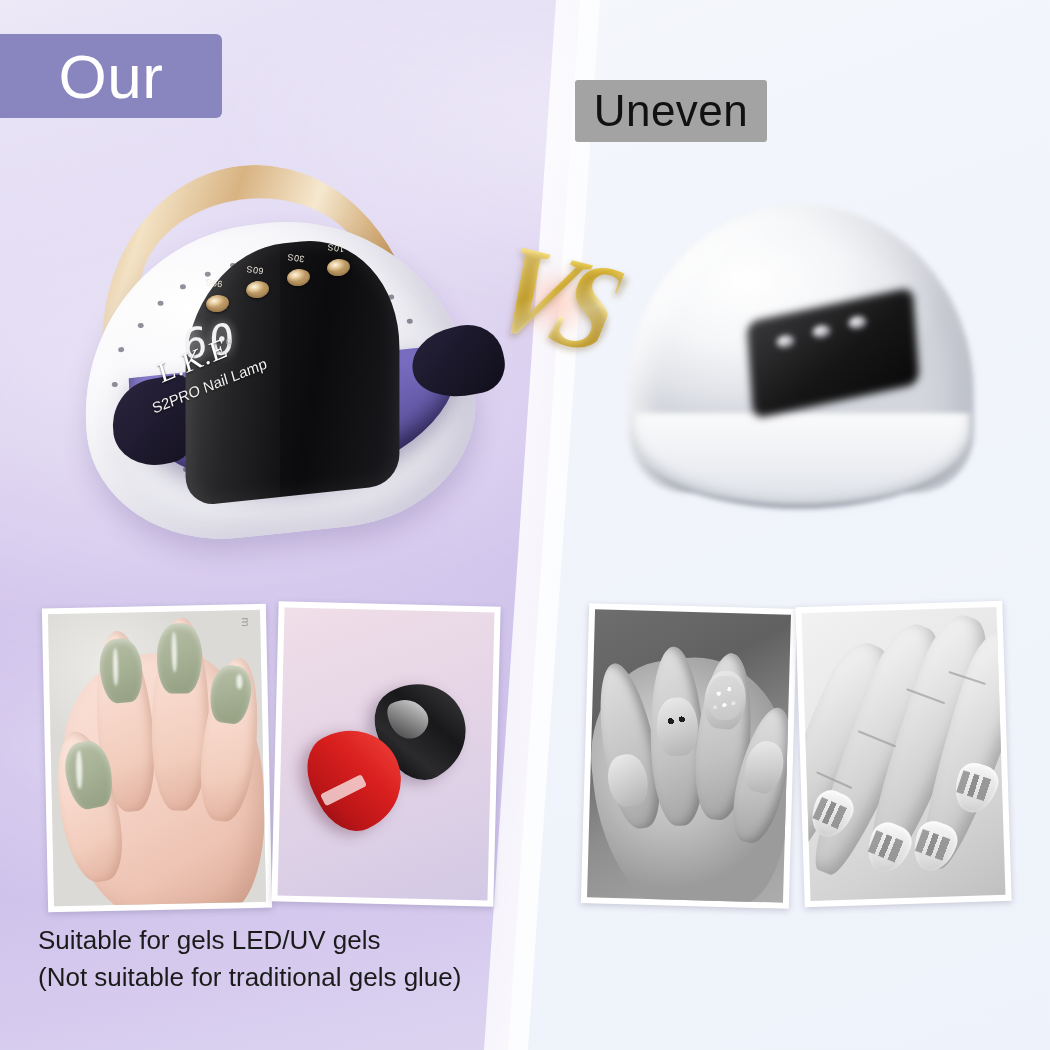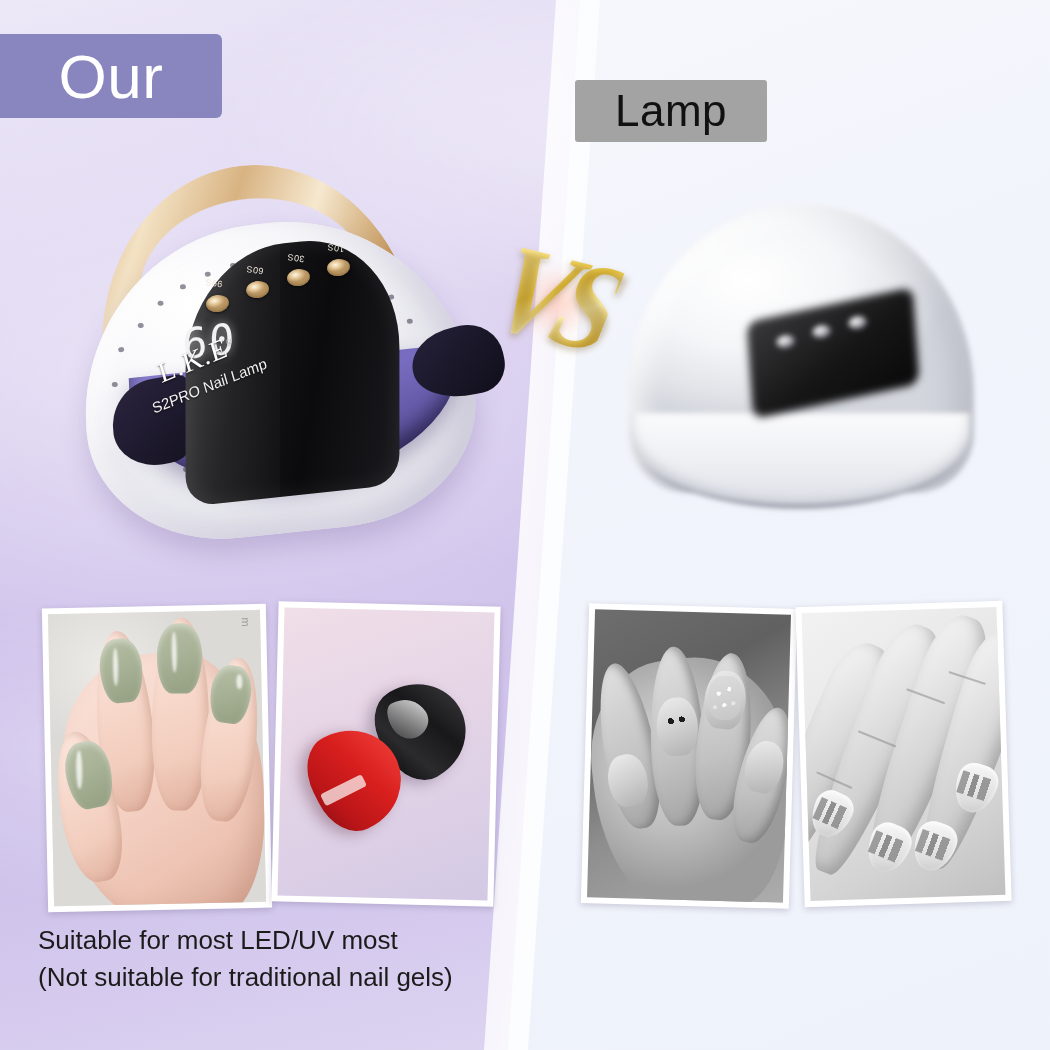--- a/index.html
+++ b/index.html
@@ -363,21 +363,21 @@
 
   <div class="bg-right"></div>
   <div class="bg-left"></div>
   <div class="bg-left-sheen"></div>
   <div class="divider-glow"></div>
 
   <div class="badge badge-our">
     <span>Our</span>
   </div>
   <div class="badge badge-other">
-    <span>Lamp</span>
+    <span>Uneven</span>
   </div>
 
   <div class="lamp-our">
     <div class="lamp-shadow"></div>
     <div class="lamp-handle2"></div>
 
     <div class="lamp-body">
       <div class="speckles">
         <span class="speckle" style="left:40px;top:108px"></span>
         <span class="speckle" style="left:54px;top:140px"></span>
@@ -506,17 +506,17 @@
       <div class="p4-nail" style="left:54%;top:74%;width:21%;height:17%;transform:rotate(22deg)"></div>
       <div class="p4-nail" style="left:76%;top:54%;width:21%;height:17%;transform:rotate(20deg)"></div>
       <div class="chip" style="left:4%;top:66%;width:16%;height:8%;transform:rotate(26deg)"></div>
       <div class="chip" style="left:32%;top:78%;width:17%;height:8%;transform:rotate(24deg)"></div>
       <div class="chip" style="left:56%;top:78%;width:17%;height:8%;transform:rotate(22deg)"></div>
       <div class="chip" style="left:78%;top:58%;width:17%;height:8%;transform:rotate(20deg)"></div>
     </div>
   </div>
 
   <div class="caption cap-left">
-    <div>Suitable for most LED/UV most</div>
-    <div>(Not suitable for traditional nail gels)</div>
+    <div>Suitable for gels LED/UV gels</div>
+    <div>(Not suitable for traditional gels glue)</div>
   </div>
 
 </div>
 
 </body></html>

